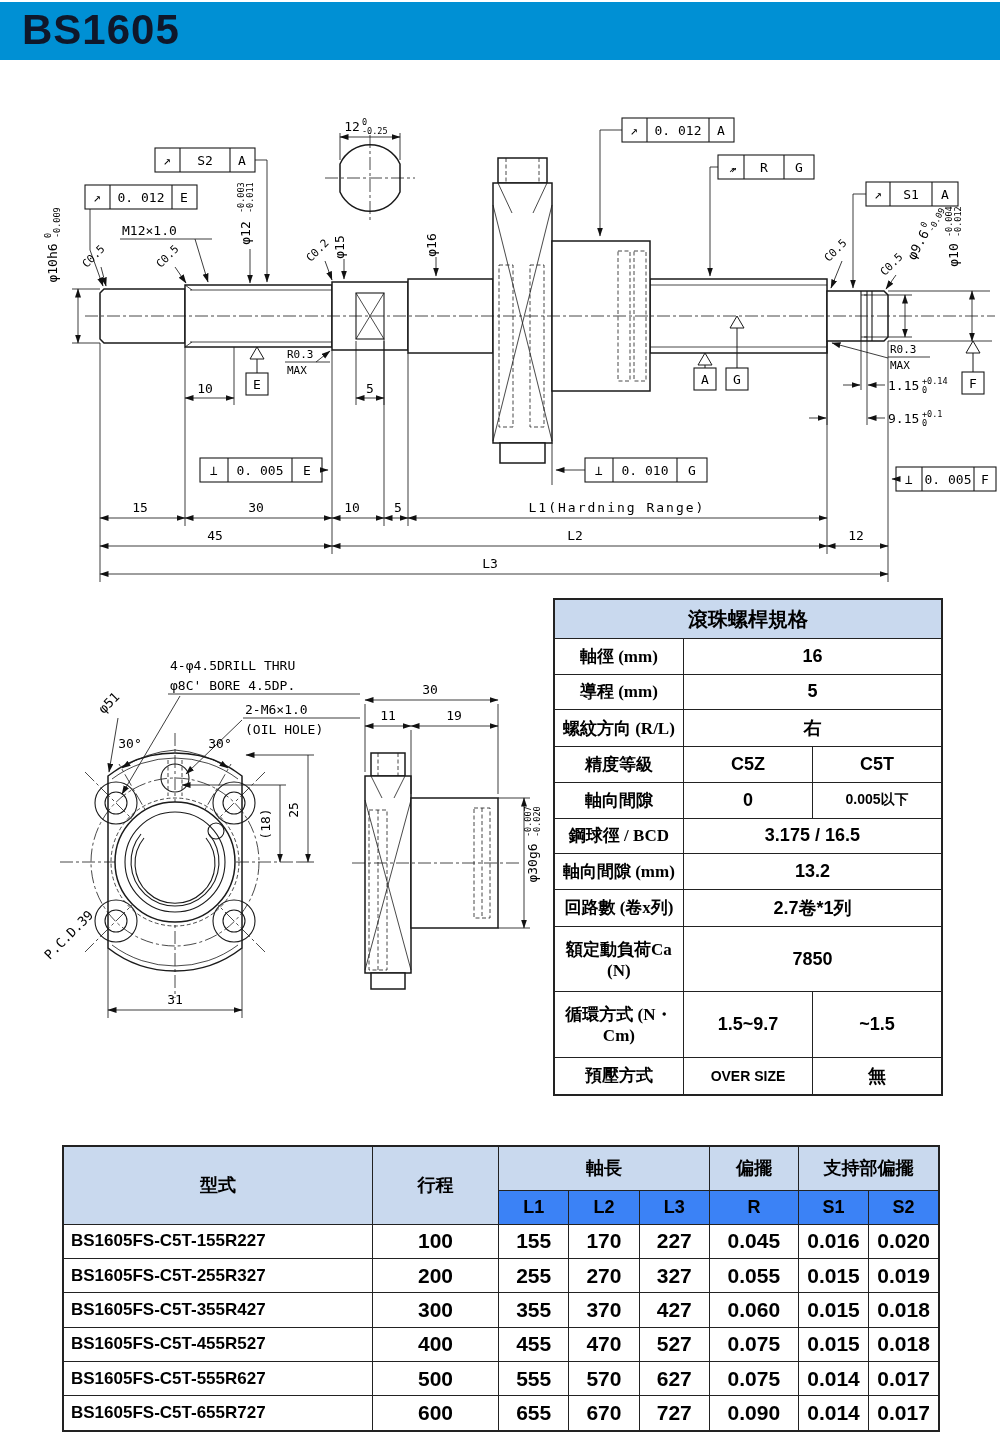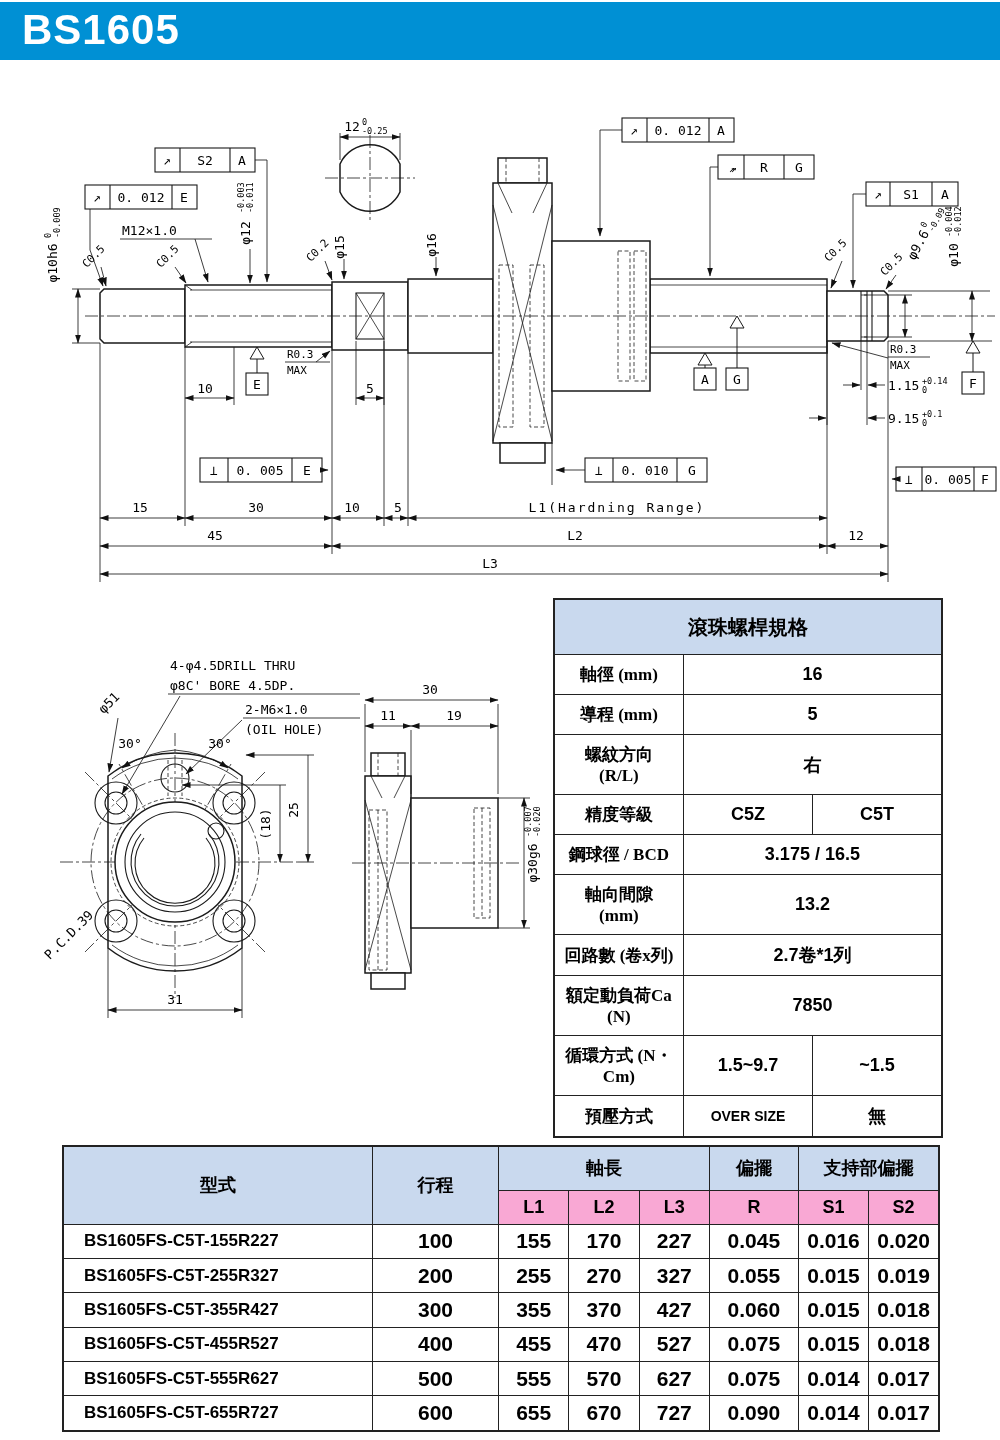--- a/index.html
+++ b/index.html
@@ -1,49 +1,49 @@
 <!DOCTYPE html>
 <html><head>
 <meta charset="utf-8">
 <style>
   html,body{margin:0;padding:0;background:#fff;}
   #page{position:relative;width:1000px;height:1440px;background:#fff;overflow:hidden;
         font-family:"Liberation Sans",sans-serif;}
   .banner{position:absolute;left:0;top:2px;width:1000px;height:58px;background:#0090d4;}
-  .banner .title{position:absolute;left:22px;top:4px;color:#ffffff;font-size:42px;font-weight:800;
+  .banner .title{position:absolute;left:22px;top:4px;color:#0f172a;font-size:42px;font-weight:800;
         letter-spacing:1px;font-family:"Liberation Sans",sans-serif;}
   svg text{font-family:"DejaVu Sans Mono",monospace;fill:#000;}
   .o{fill:#fff;stroke:#1a1a1a;stroke-width:1.5;stroke-linejoin:miter;}
   .l{fill:none;stroke:#1a1a1a;stroke-width:1.1;}
   .t{fill:none;stroke:#1a1a1a;stroke-width:0.8;}
   .dim{fill:none;stroke:#1a1a1a;stroke-width:0.85;}
   .dsh{stroke-dasharray:4 2.5;}
   .cl{stroke-dasharray:13 3 3 3;stroke-width:0.8;}
   .tx{font-size:13px;}
   .tx11{font-size:11px;}
   .ts{font-size:8.5px;}
   .gd{font-size:13px;}
   .tri{fill:none;stroke:#1a1a1a;stroke-width:1;}
   
   .spec{position:absolute;left:553px;top:598px;width:390px;height:498px;}
   .spec table{width:100%;height:100%;border-collapse:collapse;table-layout:fixed;}
-  .spec td{border:1px solid #222;text-align:center;font-weight:bold;font-size:17px;padding:8px;}
+  .spec td{border:1px solid #222;text-align:center;font-weight:bold;font-size:17px;padding:0;}
   .spec table{border:2px solid #222;}
   .spec .hd{background:#c9d9ee;font-size:20px;height:38px;}
   .spec .lab{font-size:17px;font-family:Liberation Serif, serif;}
   .spec .val{font-size:18px;}
   .spec .small{font-size:14px;}
   
   .models{position:absolute;left:62px;top:1145px;width:878px;height:287px;}
   .models table{width:100%;height:100%;border-collapse:collapse;table-layout:fixed;border:2px solid #222;}
   .models td{border:1px solid #222;text-align:center;font-weight:bold;font-size:21px;padding:0;}
   .models tr.h1 td{background:#c9d9ee;font-size:18px;}
   .models tr.h1{height:44px;} .models tr.h2{height:34px;}
-  .models tr.h2 td{background:#f9a8d4;font-size:18px;}
-  .models td.model{text-align:left;padding-left:20px;font-size:17px;}
+  .models tr.h2 td{background:#3b82f6;font-size:18px;}
+  .models td.model{text-align:left;padding-left:7px;font-size:17px;}
 </style>
 </head>
 <body>
 
 <div id="page">
 
   <div class="banner">
     <div class="title">BS1605</div>
   </div>
 
@@ -419,20 +419,25 @@
       <tr>
             <td class="lab">螺紋方向 (R/L)</td>
           <td class="val" colspan="2">右</td>
           </tr>
       <tr>
             <td class="lab">精度等級</td>
           <td class="val" style="width:95px">C5Z</td>
           <td class="val" style="width:88px">C5T</td>
           </tr>
       <tr>
+            <td class="lab">軸向間隙</td>
+          <td class="val">0</td>
+          <td class="val small">0.005以下</td>
+          </tr>
+      <tr>
             <td class="lab">鋼球徑 / BCD</td>
           <td class="val" colspan="2">3.175 / 16.5</td>
           </tr>
       <tr>
             <td class="lab">軸向間隙 (mm)</td>
           <td class="val" colspan="2">13.2</td>
           </tr>
       <tr>
             <td class="lab">回路數 (卷x列)</td>
           <td class="val" colspan="2">2.7卷*1列</td>

